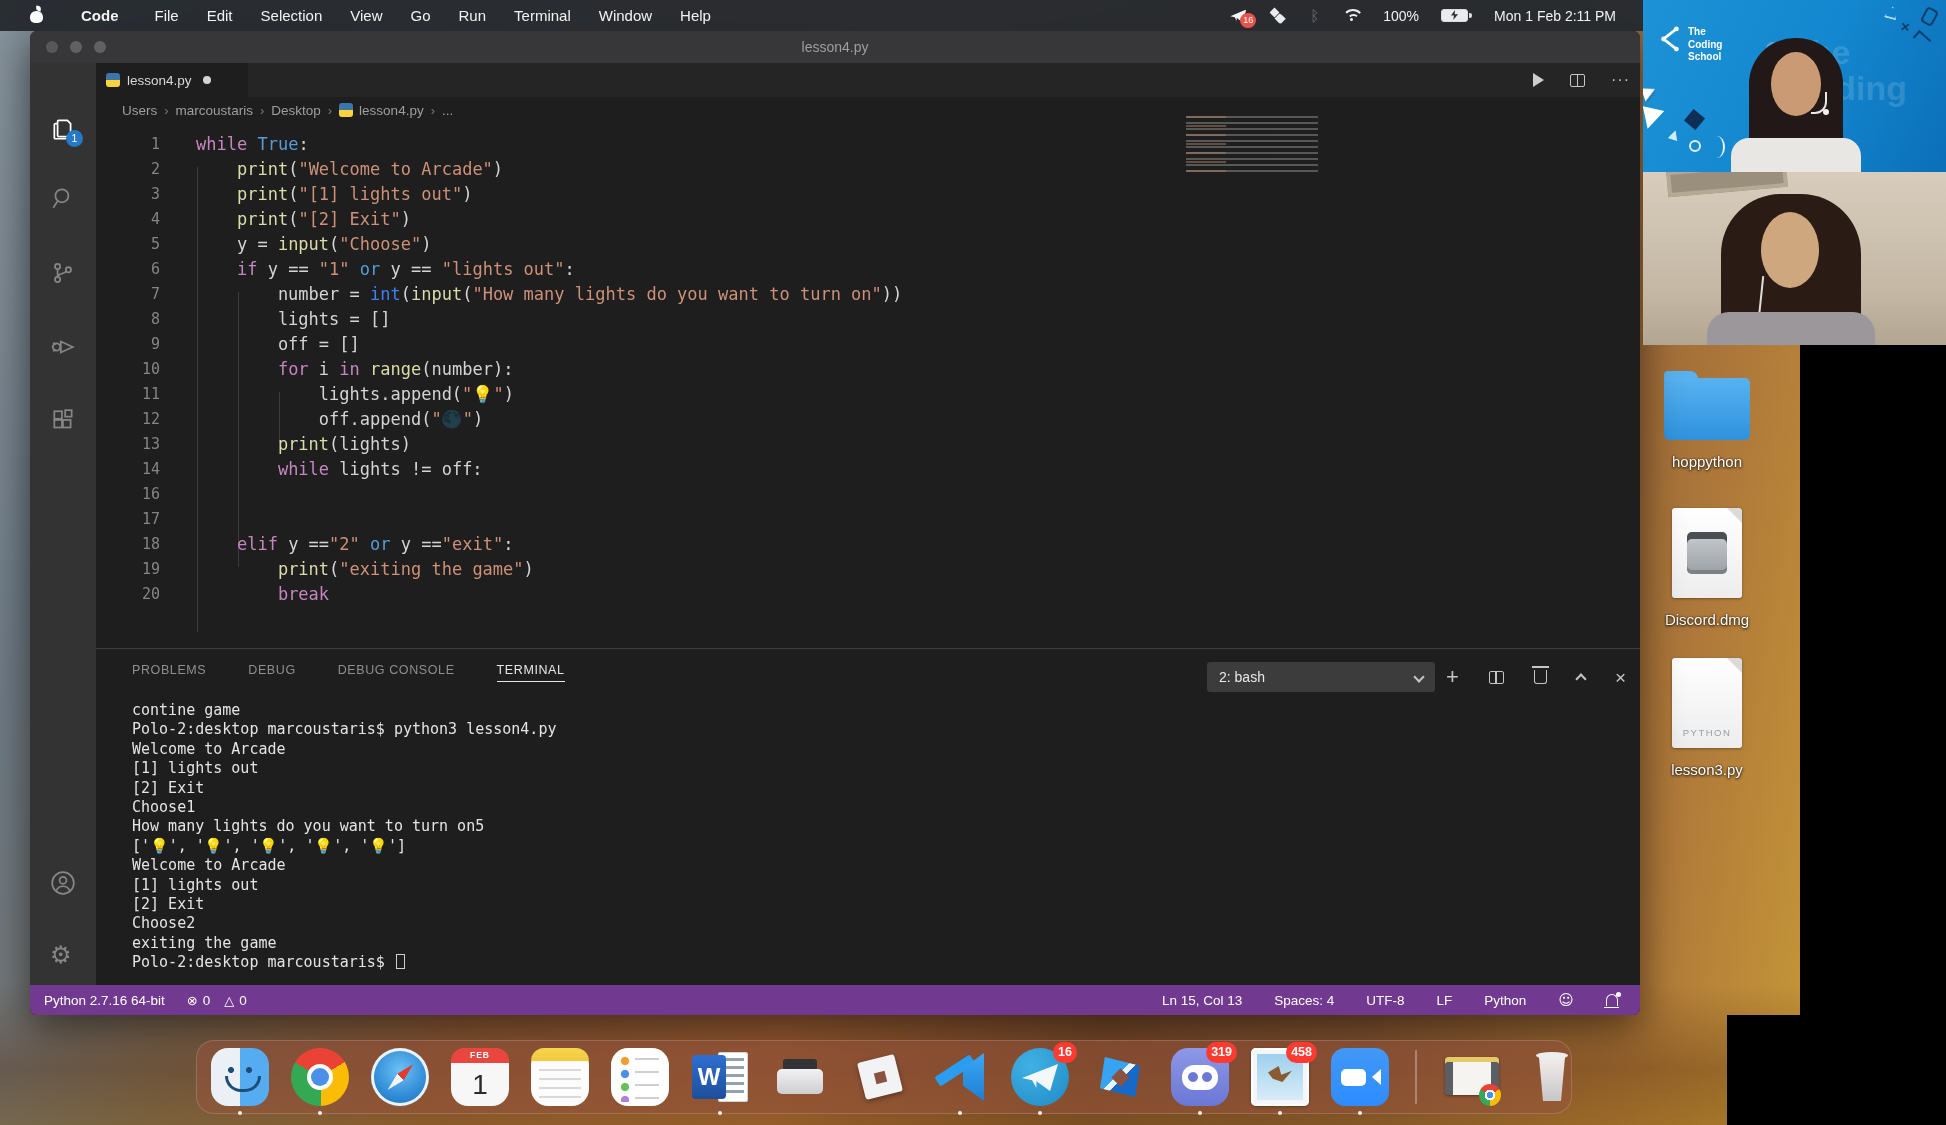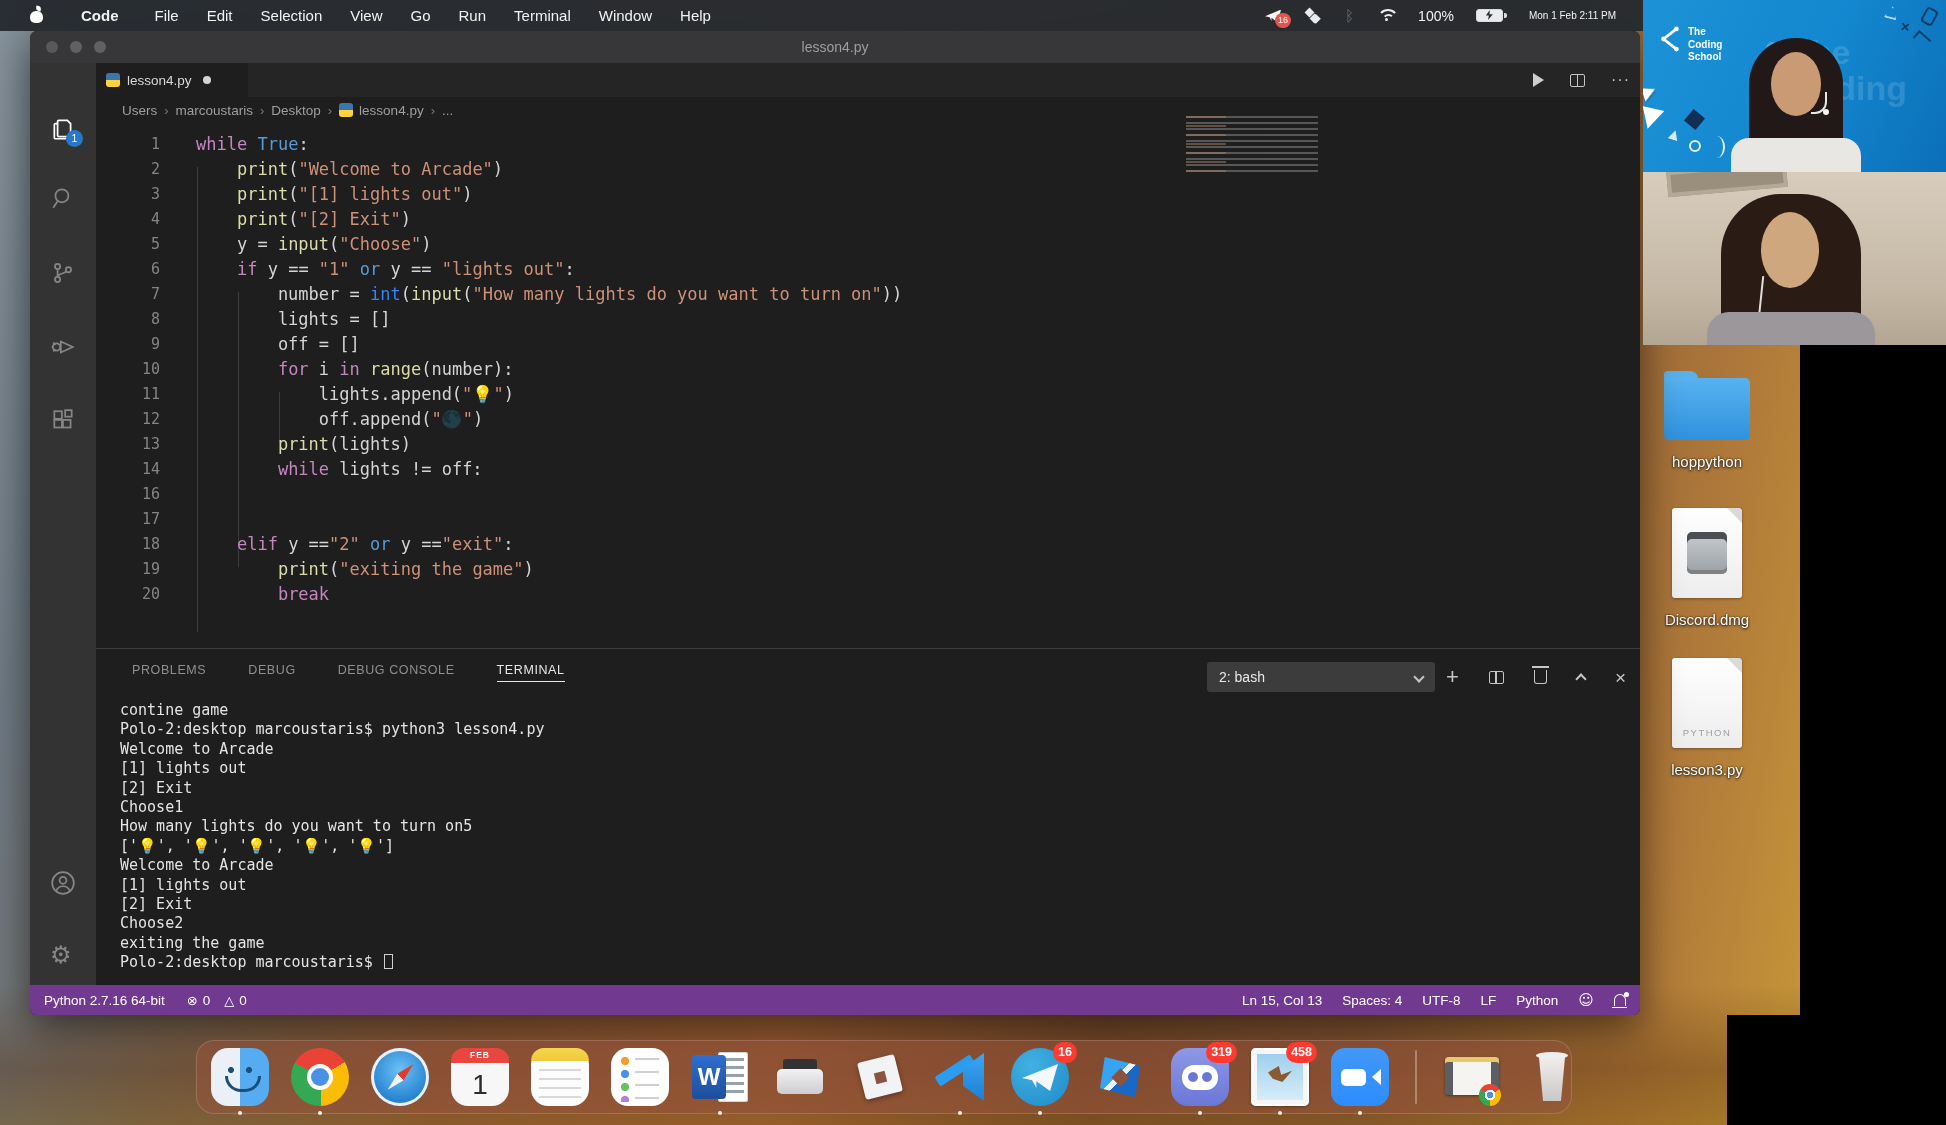--- a/index.html
+++ b/index.html
@@ -36,21 +36,21 @@
   .mb-wifi::before { content:""; position:absolute; left:1px; top:1px; width:18px; height:18px; border:2px solid #ececec;
     border-radius:50%; clip-path:polygon(50% 50%,0 0,100% 0); }
   .mb-wifi::after { content:""; position:absolute; left:5.5px; top:5.5px; width:9px; height:9px; border:2px solid #ececec;
     border-radius:50%; clip-path:polygon(50% 50%,0 0,100% 0); }
   .mb-wifi i { position:absolute; left:8.5px; top:9.5px; width:3px; height:3px; background:#ececec; border-radius:50%; }
   .mb-batt-pct { font-size:14px; }
   .mb-batt { position:relative; width:27px; height:13px; border:1.5px solid #d9dbde; border-radius:3px; background:#e9ebee; }
   .mb-batt::after { content:""; position:absolute; right:-5px; top:3px; width:3px; height:5px; background:#d9dbde; border-radius:0 2px 2px 0; }
   .mb-batt::before { content:""; position:absolute; left:9px; top:0px; width:7px; height:10px; background:#2b2f34;
     clip-path:polygon(55% 0,0 55%,42% 55%,30% 100%,100% 42%,52% 42%); }
-  .mb-clock { font-size:10px; margin-left:4px; }
+  .mb-clock { font-size:14px; margin-left:4px; }
 
   
   #vscode { position:absolute; left:30px; top:31px; width:1610px; height:984px; background:#1e1e1e;
     border-radius:7px; overflow:hidden; box-shadow:0 12px 40px rgba(0,0,0,.55); z-index:4; }
   #titlebar { position:absolute; left:0; top:0; right:0; height:32px; background:#37373a; }
   .tl-dot { position:absolute; top:10px; width:12px; height:12px; border-radius:50%; background:#606165; }
   .tl-dot.d1{ left:16px; background:#57585c; } .tl-dot.d2{ left:40px; } .tl-dot.d3{ left:64px; }
   #window-title { position:absolute; left:0; right:0; top:0; height:32px; text-align:center; line-height:32px;
     color:#9e9e9e; font-size:14px; }
 
@@ -105,31 +105,31 @@
   #shell-select { position:absolute; left:1111px; top:13px; width:228px; height:30px; background:#3c3c3c; border-radius:3px;
     color:#e8e8e8; font-size:14px; display:flex; align-items:center; padding:0 12px; }
   #shell-select .chev { margin-left:auto; }
   .chev { width:8px; height:8px; border-right:2px solid #c5c5c5; border-bottom:2px solid #c5c5c5; transform:rotate(45deg); }
   .chev.up { transform:rotate(-135deg); margin-top:4px; }
   #panel-actions { position:absolute; right:14px; top:13px; height:30px; display:flex; align-items:center; gap:30px; }
   .plus-ico { color:#c5c5c5; font-size:22px; font-weight:300; line-height:20px; }
   .trash-ico { position:relative; width:13px; height:14px; border:1.5px solid #c5c5c5; border-top:none; border-radius:0 0 3px 3px; }
   .trash-ico::before { content:""; position:absolute; left:-3px; top:-4px; width:17px; height:1.5px; background:#c5c5c5; }
   .close-ico { color:#c5c5c5; font-size:19px; line-height:19px; }
-  #terminal-lines { position:absolute; left:24px; top:52px; font-family:"DejaVu Sans Mono", monospace; font-size:15px;
+  #terminal-lines { position:absolute; left:36px; top:52px; font-family:"DejaVu Sans Mono", monospace; font-size:15px;
     line-height:19.4px; color:#e4e4e4; }
   .term-cursor { display:inline-block; width:9px; height:15px; border:1px solid #cfcfcf; margin-left:2px; vertical-align:-2px; }
 
   
   #statusbar { position:absolute; left:0; right:0; bottom:0; height:30px; background:#71398f; color:#fff;
     display:flex; align-items:center; font-size:13.5px; }
   #sb-left { display:flex; align-items:center; gap:22px; margin-left:14px; }
   .sb-err { display:flex; align-items:center; gap:14px; }
   .sb-glyph { font-family:"DejaVu Sans", sans-serif; font-size:13px; margin-right:-9px; }
-  #sb-right { margin-left:auto; display:flex; align-items:center; gap:20px; margin-right:14px;justify-content:space-between; }
+  #sb-right { margin-left:auto; display:flex; align-items:center; gap:32px; margin-right:22px;justify-content:space-between; }
   .sb-smiley { font-family:"DejaVu Sans", sans-serif; font-size:15px; }
   .sb-bell { position:relative; width:12px; height:12px; border:1.5px solid #fff; border-bottom:none; border-radius:6px 6px 0 0; }
   .sb-bell::before { content:""; position:absolute; left:-3px; bottom:-2px; width:15px; height:1.5px; background:#fff; }
   .sb-bell::after { content:""; position:absolute; right:-4px; top:-3px; width:5px; height:5px; background:#fff; border-radius:50%; }
 
   
   #webcam { position:absolute; left:1643px; top:0; width:303px; height:345px; z-index:8; overflow:hidden; }
   #cam-top { position:absolute; left:0; top:0; right:0; height:172px; background:linear-gradient(115deg,#1e92d6 0%,#1387cf 55%,#0b6fb8 100%); overflow:hidden; }
   .tcs-logo { position:absolute; left:16px; top:26px; display:flex; gap:7px; align-items:flex-start; }
   .tcs-mark svg { width:22px; height:26px; }

